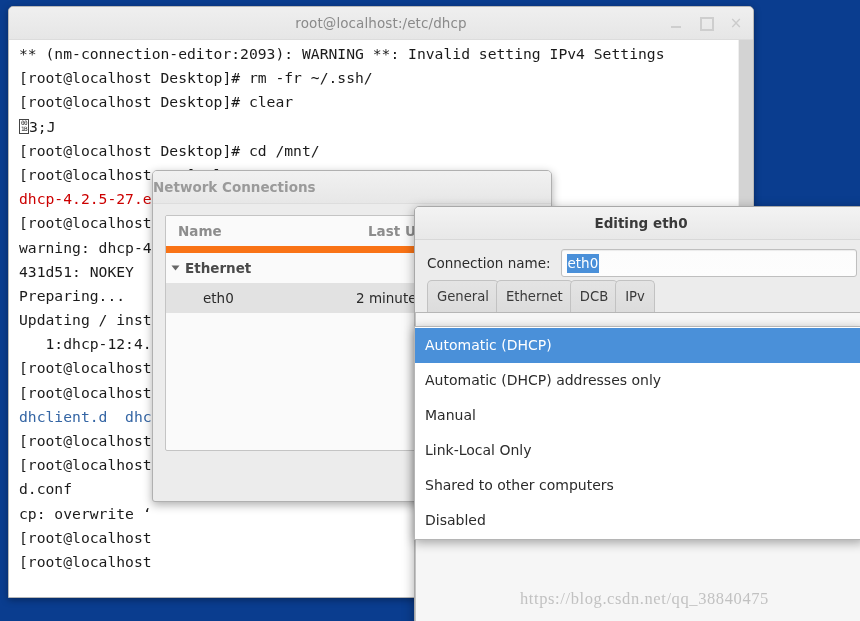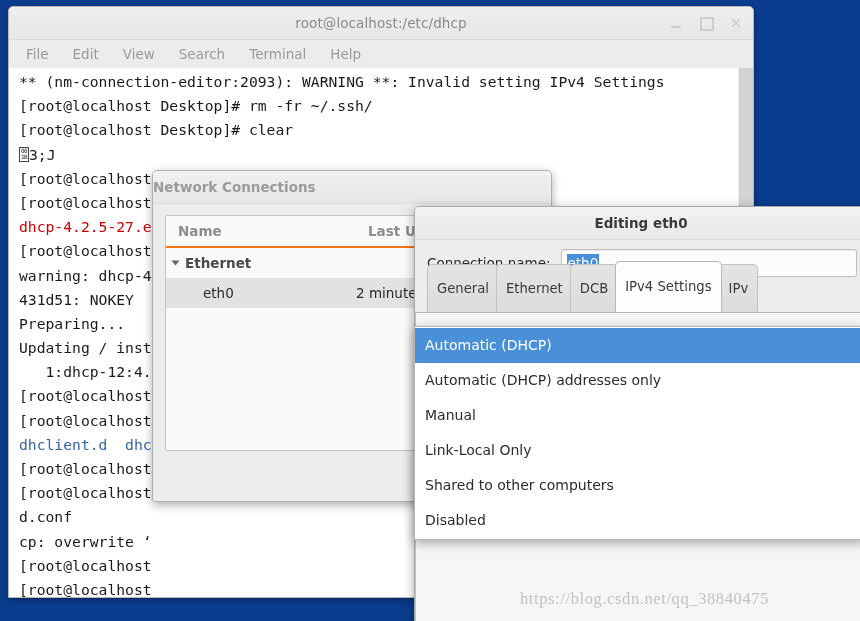--- a/index.html
+++ b/index.html
@@ -201,21 +201,21 @@
     background: #fafafa;
     border: 1px solid #c4c4c4;
     border-radius: 2px;
     overflow: hidden;
   }
   #netconn-list-header {
     display: flex;
     height: 30px;
     align-items: center;
     background: #fafafa;
-    border-bottom: 2px solid #f97316;
+    border-bottom: 7px solid #f97316;
     font-size: 13.5px;
     font-weight: bold;
     color: #8d8d8d;
   }
   .nc-col-name { flex: 0 0 auto; width: 190px; padding-left: 12px; }
   .nc-col-lastused { flex: 1 1 auto; }
   .nc-group {
     display: flex;
     align-items: center;
     height: 30px;
@@ -309,21 +309,21 @@
     display: flex;
     align-items: flex-end;
     height: 27px;
     padding-left: 12px;
     flex: 0 0 auto;
     position: relative;
   }
   .etab {
     height: 23px;
     line-height: 23px;
-    padding: 12px 9px;
+    padding: 4px 9px;
     font-size: 13.2px;
     color: #3a3a3a;
     background: linear-gradient(to bottom,#e4e4e4,#dcdcdc);
     border: 1px solid #c2c2c2;
     border-bottom: none;
     border-radius: 5px 5px 0 0;
     margin-right: -3px;
     position: relative;
     white-space: nowrap;
   }
@@ -432,28 +432,20 @@
 
     <div id="terminal-titlebar">
       <div id="terminal-title">root@localhost:/etc/dhcp</div>
       <div class="win-controls">
         <div class="win-btn min"></div>
         <div class="win-btn max"></div>
         <div class="win-btn close">×</div>
       </div>
     </div>
 
-    <div id="terminal-menubar">
-      <div class="menu-item">File</div>
-      <div class="menu-item">Edit</div>
-      <div class="menu-item">View</div>
-      <div class="menu-item">Search</div>
-      <div class="menu-item">Terminal</div>
-      <div class="menu-item">Help</div>
-    </div>
 
     <div id="terminal-body">
       <div id="terminal-text"><div class="tline "><span>** (nm-connection-editor:2093): WARNING **: Invalid setting IPv4 Settings</span></div><div class="tline "><span>[root@localhost Desktop]# rm -fr ~/.ssh/</span></div><div class="tline "><span>[root@localhost Desktop]# clear</span></div><div class="tline "><span class="esc-glyph">00<br>1B</span><span>3;J</span></div><div class="tline "><span>[root@localhost Desktop]# cd /mnt/</span></div><div class="tline "><span>[root@localhost mnt]# ls</span></div><div class="tline tl-red"><span>dhcp-4.2.5-27.e</span></div><div class="tline "><span>[root@localhost</span></div><div class="tline "><span>warning: dhcp-4</span></div><div class="tline "><span>431d51: NOKEY</span></div><div class="tline "><span>Preparing...</span></div><div class="tline "><span>Updating / inst</span></div><div class="tline "><span>   1:dhcp-12:4.</span></div><div class="tline "><span>[root@localhost</span></div><div class="tline "><span>[root@localhost</span></div><div class="tline tl-blue"><span>dhclient.d  dhc</span></div><div class="tline "><span>[root@localhost</span></div><div class="tline "><span>[root@localhost</span></div><div class="tline "><span>d.conf</span></div><div class="tline "><span>cp: overwrite ‘</span></div><div class="tline "><span>[root@localhost</span></div><div class="tline "><span>[root@localhost</span></div></div>
       <div id="terminal-scrollbar">
         <div id="terminal-scroll-thumb"></div>
       </div>
     </div>
   </div>
 
   <div id="netconn-window">
@@ -488,21 +480,20 @@
       <div id="conn-name-label">Connection name:</div>
       <div id="conn-name-input">
         <span id="conn-name-value">eth0</span>
       </div>
     </div>
 
     <div id="editing-tabs">
       <div class="etab">General</div>
       <div class="etab">Ethernet</div>
       <div class="etab">DCB</div>
-      <div class="etab active">IPv4 Settings</div>
       <div class="etab">IPv</div>
     </div>
 
     <div id="editing-tabpage">
       <div style="height:118px"></div>
       <div class="form-row">
         <div class="form-label">Additional search domains:</div>
         <div class="form-input"></div>
       </div>
       <div class="form-row">

